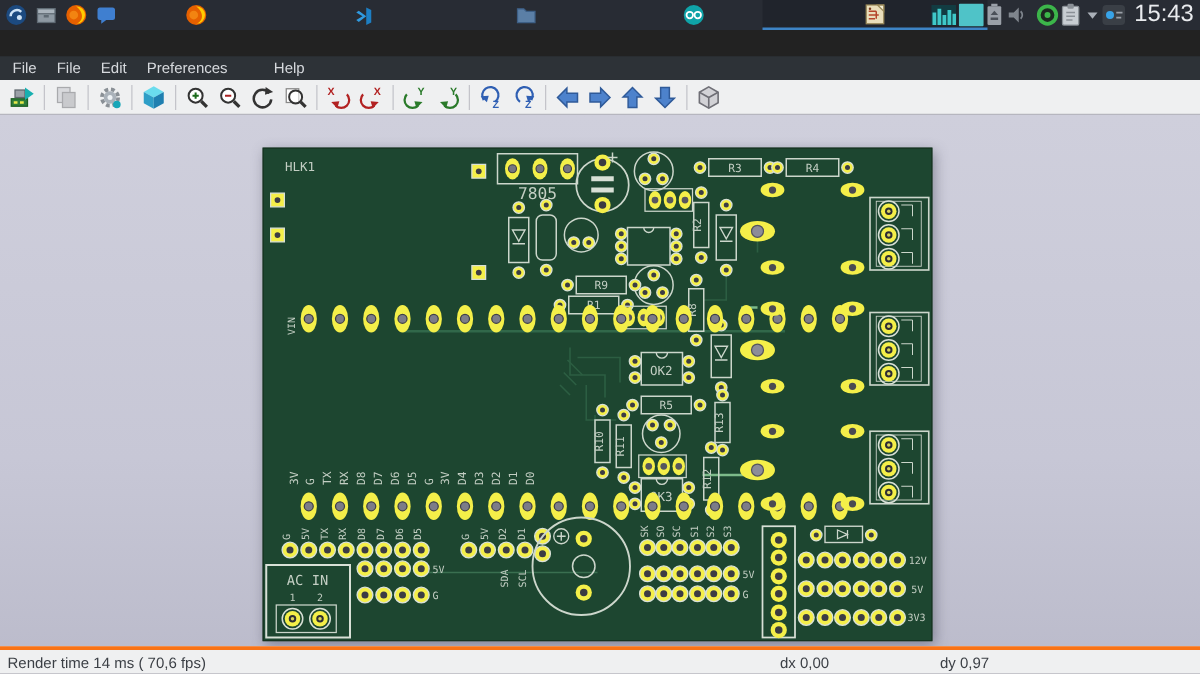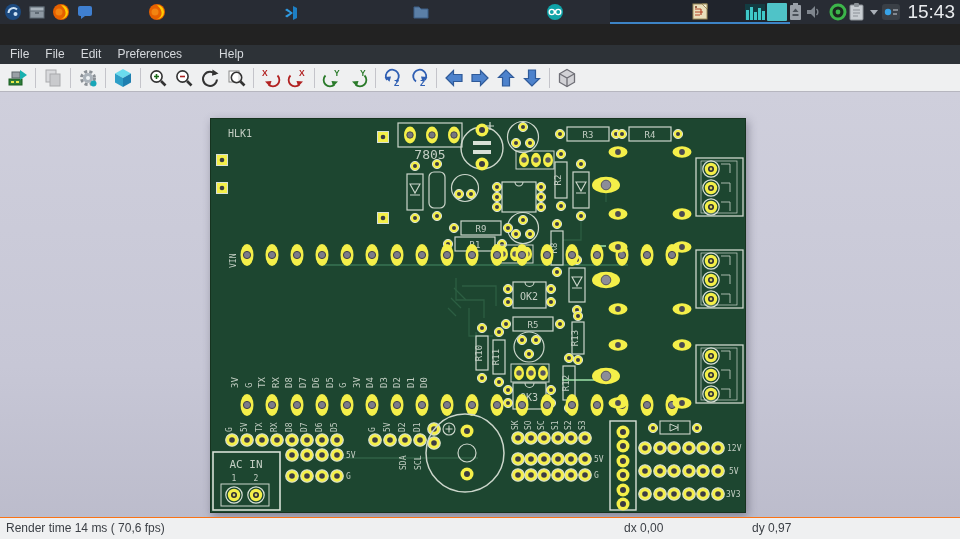--- a/index.html
+++ b/index.html
@@ -37,21 +37,21 @@
   
   .viewport{position:absolute;top:92px;left:0;width:960px;height:499px;
     background:linear-gradient(180deg,#cfcfdc 0%,#c7c7d6 55%,#b9b9c9 94%,#9a9aaa 96.5%,#5e5e6a 100%)}
   .pcb{position:absolute;left:210px;top:26px;width:536px;height:395px;
     filter:drop-shadow(2px 3px 5px rgba(40,40,60,.40))}
   .gizmo{position:absolute;left:12px;bottom:6px;width:46px;height:46px}
   text.silk{font-family:"DejaVu Sans Mono",monospace;fill:#c3cec3}
 
   
   .statusbar{position:absolute;top:517px;left:0;width:960px;height:22px;background:#eff0f1;
-    border-top:1px solid #f97316;font-size:12px;color:#3b3f45}
+    border-top:3px solid #f97316;font-size:12px;color:#3b3f45}
   .statusbar span{position:absolute;top:0;height:22px;line-height:21px}
 </style>
 </head>
 <body>
 
 <div class="screen">
 
   <div class="taskbar">
     <span class="tbi" style="left:4px">
       <svg viewBox="0 0 18 18">

